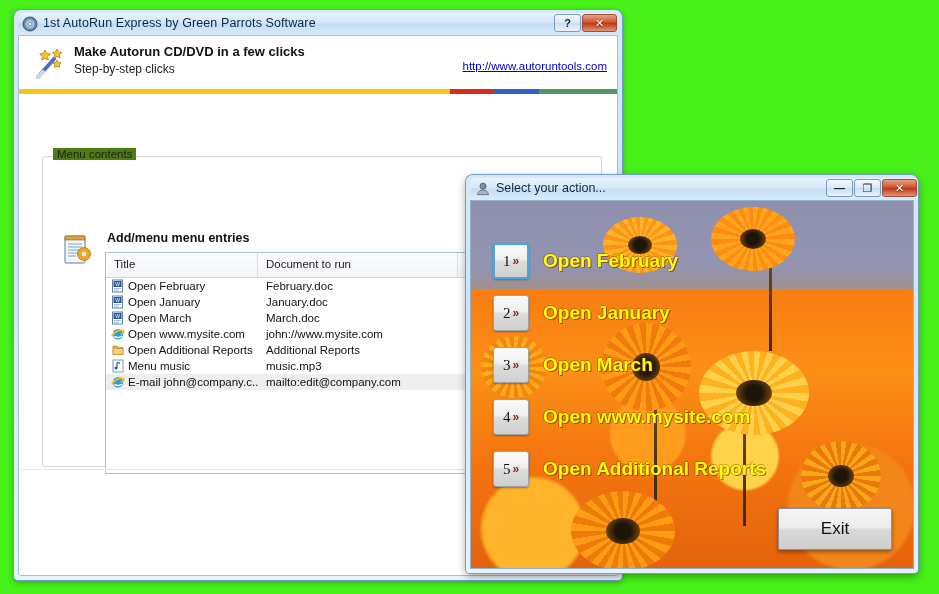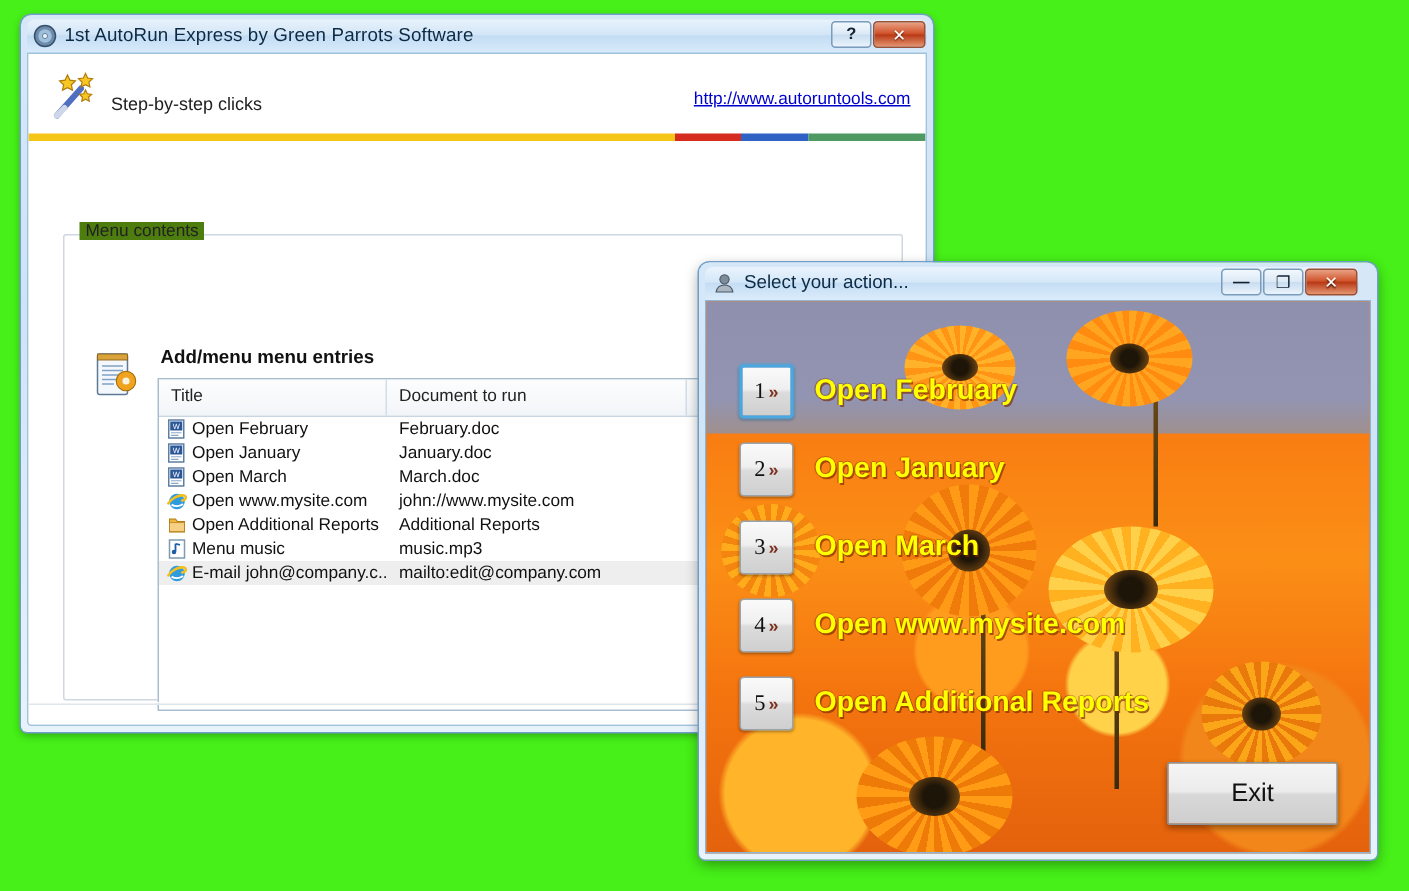--- a/index.html
+++ b/index.html
@@ -6,21 +6,21 @@
   body{
     width:939px;height:594px;overflow:hidden;
     background:#46f018;
     font-family:"Liberation Sans","DejaVu Sans",sans-serif;
     font-size:12px;color:#000;
     position:relative;
   }
 
   
   #main-window{
-    position:absolute;left:14px;top:10px;width:608px;height:478px;
+    position:absolute;left:14px;top:10px;width:608px;height:570px;
     border-radius:7px 7px 4px 4px;
     background:linear-gradient(to bottom,#d6e8f8 0%,#cfe3f6 40%,#e8f2fb 100%);
     box-shadow:0 0 0 1px #6f9fc8, 0 2px 6px rgba(0,0,0,.35);
     padding:3px 4px 0 4px;box-sizing:border-box;
   }
   #main-titlebar{
     height:22px;position:relative;
     background:linear-gradient(to bottom,#e8f2fc 0%,#d3e6f7 45%,#c3dcf3 50%,#d9ebfb 100%);
     border-radius:5px 5px 0 0;
   }
@@ -106,21 +106,21 @@
 
   #sep-line{position:absolute;left:0;right:0;top:375px;height:1px;background:#dfe6ec;}
   #sep-line2{position:absolute;left:0;right:0;top:374px;height:1px;background:#fff;}
 
   
   #preview-window{
     position:absolute;left:466px;top:175px;width:452px;height:398px;
     border-radius:7px 7px 4px 4px;
     background:linear-gradient(to bottom,#d6e8f8 0%,#cfe3f6 40%,#e8f2fb 100%);
     box-shadow:0 0 0 1px #6f9fc8, 0 3px 9px rgba(0,0,0,.4);
-    padding:3px 12px 4px 4px;box-sizing:border-box;text-align:center;
+    padding:3px 0 4px 4px;box-sizing:border-box;text-align:center;
   }
   #prev-titlebar{
     height:22px;position:relative;
     background:linear-gradient(to bottom,#eaf3fd 0%,#d5e8f8 45%,#c5ddf4 50%,#dbecfb 100%);
     border-radius:5px 5px 0 0;
   }
   #prev-titlebar .tb-icon{position:absolute;left:5px;top:3px;width:16px;height:16px;}
   #prev-titlebar .tb-text{position:absolute;left:26px;top:3px;font-size:12.5px;color:#0b2a45;}
 
   #prev-body{
@@ -195,20 +195,21 @@
         <svg width="34" height="34" viewBox="0 0 34 34">
           <line x1="5" y1="31" x2="21" y2="13" stroke="#4f6fc0" stroke-width="4" stroke-linecap="round"></line>
           <line x1="5" y1="31" x2="10" y2="26" stroke="#cfd8ea" stroke-width="4" stroke-linecap="round"></line>
           <g fill="#f8c623" stroke="#b07c0a" stroke-width=".8">
             <polygon points="12,4 13.6,7.4 17.3,7.9 14.6,10.5 15.3,14.1 12,12.4 8.7,14.1 9.4,10.5 6.7,7.9 10.4,7.4"></polygon>
             <polygon points="24,3 25.4,6 28.7,6.4 26.3,8.7 26.9,11.9 24,10.4 21.1,11.9 21.7,8.7 19.3,6.4 22.6,6"></polygon>
             <polygon points="24,14 25.2,16.5 28,16.9 26,18.8 26.5,21.5 24,20.2 21.5,21.5 22,18.8 20,16.9 22.8,16.5"></polygon>
           </g>
         </svg>
       </span>
+      <div id="wiz-title">Make Autorun CD/DVD in a few clicks</div>
       <div id="wiz-sub">Step-by-step clicks</div>
       <a id="wiz-link" href="#">http://www.autoruntools.com</a>
     </div>
 
     <div id="colorbar">
       <i style="width:72%;background:#f5c518"></i>
       <i style="width:7.5%;background:#d62b1f"></i>
       <i style="width:7.5%;background:#2f62c4"></i>
       <i style="width:13%;background:#4f9a62"></i>
     </div>

